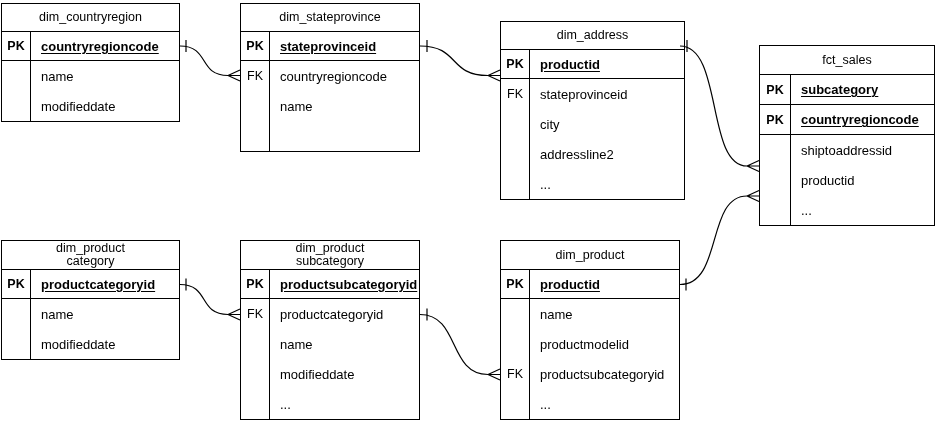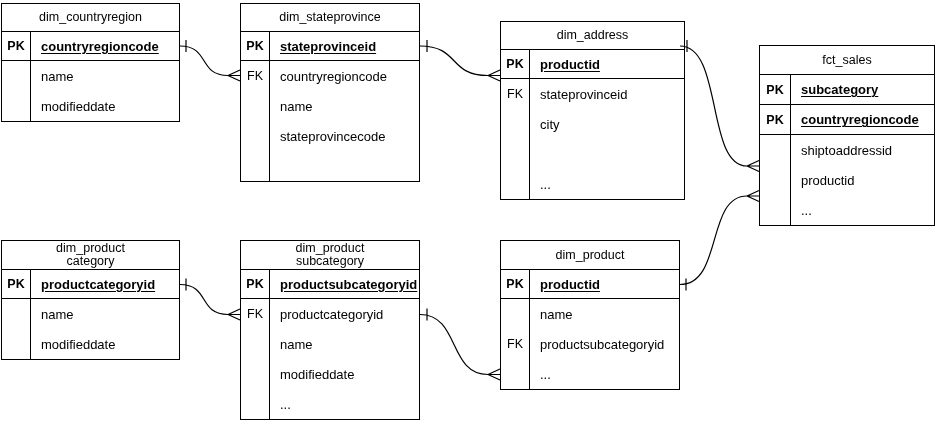--- a/index.html
+++ b/index.html
@@ -89,26 +89,20 @@
         </div>
     </div>
     <div class="e-row r-h30">
       <div class="e-key"></div>
       <div class="e-field">
           <span>name</span>
         </div>
     </div>
     <div class="e-row r-h30">
       <div class="e-key"></div>
-      <div class="e-field">
-          <span>stateprovincecode</span>
-        </div>
-    </div>
-    <div class="e-row r-h30">
-      <div class="e-key"></div>
     </div>
   </div>
 
   <div class="entity" style="left:500px; top:21px; width:185px;">
     <div class="e-title t-h28">
       <span>dim_address</span>
     </div>
     <div class="e-row pk-row r-h29">
       <div class="e-key bold">PK</div>
       <div class="e-field">
@@ -122,20 +116,23 @@
         </div>
     </div>
     <div class="e-row r-h30">
       <div class="e-key"></div>
       <div class="e-field">
           <span>city</span>
         </div>
     </div>
     <div class="e-row r-h30">
       <div class="e-key"></div>
+      <div class="e-field">
+          <span>addressline2</span>
+        </div>
     </div>
     <div class="e-row r-h30">
       <div class="e-key"></div>
       <div class="e-field">
           <span>...</span>
         </div>
     </div>
   </div>
 
   <div class="entity" style="left:759px; top:45px; width:176px; --kw:31px;">
@@ -246,20 +243,26 @@
           <span class="pk-field">productid</span>
         </div>
     </div>
     <div class="e-row r-h30">
       <div class="e-key"></div>
       <div class="e-field">
           <span>name</span>
         </div>
     </div>
     <div class="e-row r-h30">
+      <div class="e-key"></div>
+      <div class="e-field">
+          <span>productmodelid</span>
+        </div>
+    </div>
+    <div class="e-row r-h30">
       <div class="e-key">FK</div>
       <div class="e-field">
           <span>productsubcategoryid</span>
         </div>
     </div>
     <div class="e-row r-h30">
       <div class="e-key"></div>
       <div class="e-field">
           <span>...</span>
         </div>

